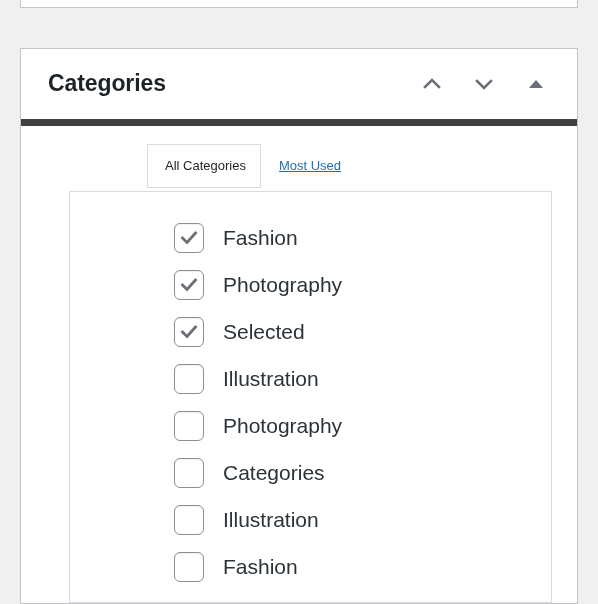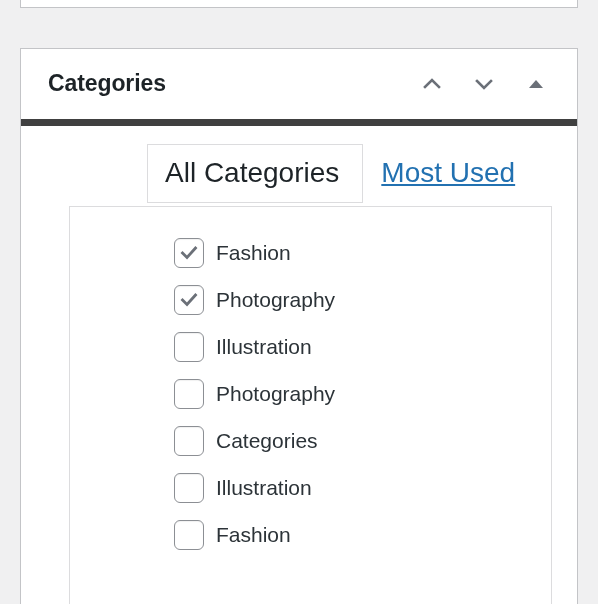--- a/index.html
+++ b/index.html
@@ -81,23 +81,23 @@
   }
 
   .category-tabs {
     display: flex;
     align-items: stretch;
     padding-left: 126px;
     margin-bottom: 3px;
   }
 
   .tab {
-    font-size: 28px;
+    font-size: 13px;
     line-height: 1;
-    padding: 14px 23px 15px 17px;
+    padding: 14px 14px 15px 17px;
     box-sizing: border-box;
     cursor: pointer;
     background: transparent;
     border: 1px solid transparent;
   }
   .tab-active {
     color: #1d2327;
     background: #ffffff;
     border: 1px solid #dcdcde;
   }
@@ -138,21 +138,21 @@
     justify-content: center;
     box-sizing: border-box;
     cursor: pointer;
   }
   .cb svg { display: block; }
   .cb.unchecked svg { visibility: hidden; }
 
   .category-label {
     font-size: 21px;
     color: #2c3338;
-    margin-left: 12px;
+    margin-left: 19px;
     line-height: 1;
     cursor: pointer;
     white-space: nowrap;
   }
 </style>
 </head>
 <body>
 
 <div class="metabox-above"></div>
 
@@ -200,20 +200,28 @@
 
       <div class="category-item">
         <span class="cb checked">
           <svg width="20" height="20" viewBox="0 0 20 20" fill="none" stroke="#6b7078" stroke-width="2.8" stroke-linecap="square" stroke-linejoin="miter">
             <polyline points="3.5,10 8,14.5 16.5,5"></polyline>
           </svg>
         </span>
         <span class="category-label">Photography</span>
       </div>
 
+      <div class="category-item">
+        <span class="cb checked">
+          <svg width="20" height="20" viewBox="0 0 20 20" fill="none" stroke="#6b7078" stroke-width="2.8" stroke-linecap="square" stroke-linejoin="miter">
+            <polyline points="3.5,10 8,14.5 16.5,5"></polyline>
+          </svg>
+        </span>
+        <span class="category-label">Selected</span>
+      </div>
 
       <div class="category-item">
         <span class="cb unchecked">
           <svg width="20" height="20" viewBox="0 0 20 20" fill="none" stroke="#6b7078" stroke-width="2.8" stroke-linecap="square" stroke-linejoin="miter">
             <polyline points="3.5,10 8,14.5 16.5,5"></polyline>
           </svg>
         </span>
         <span class="category-label">Illustration</span>
       </div>
 

